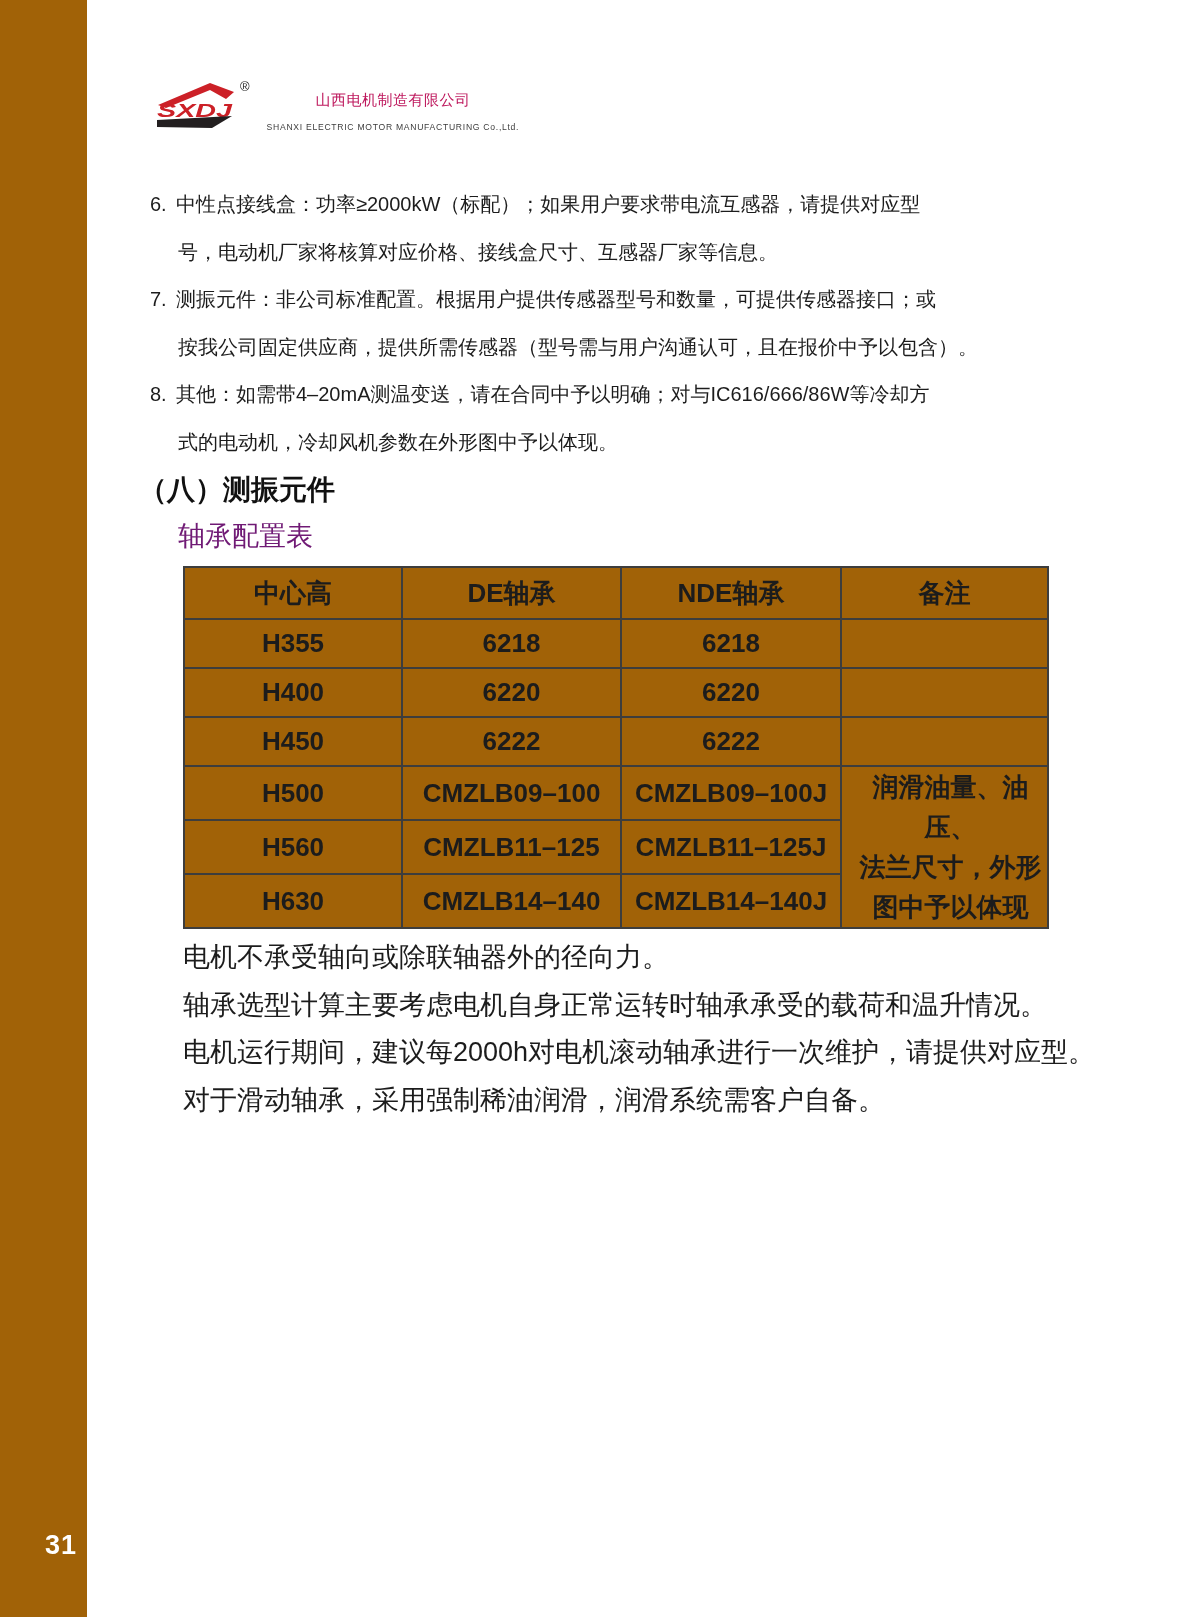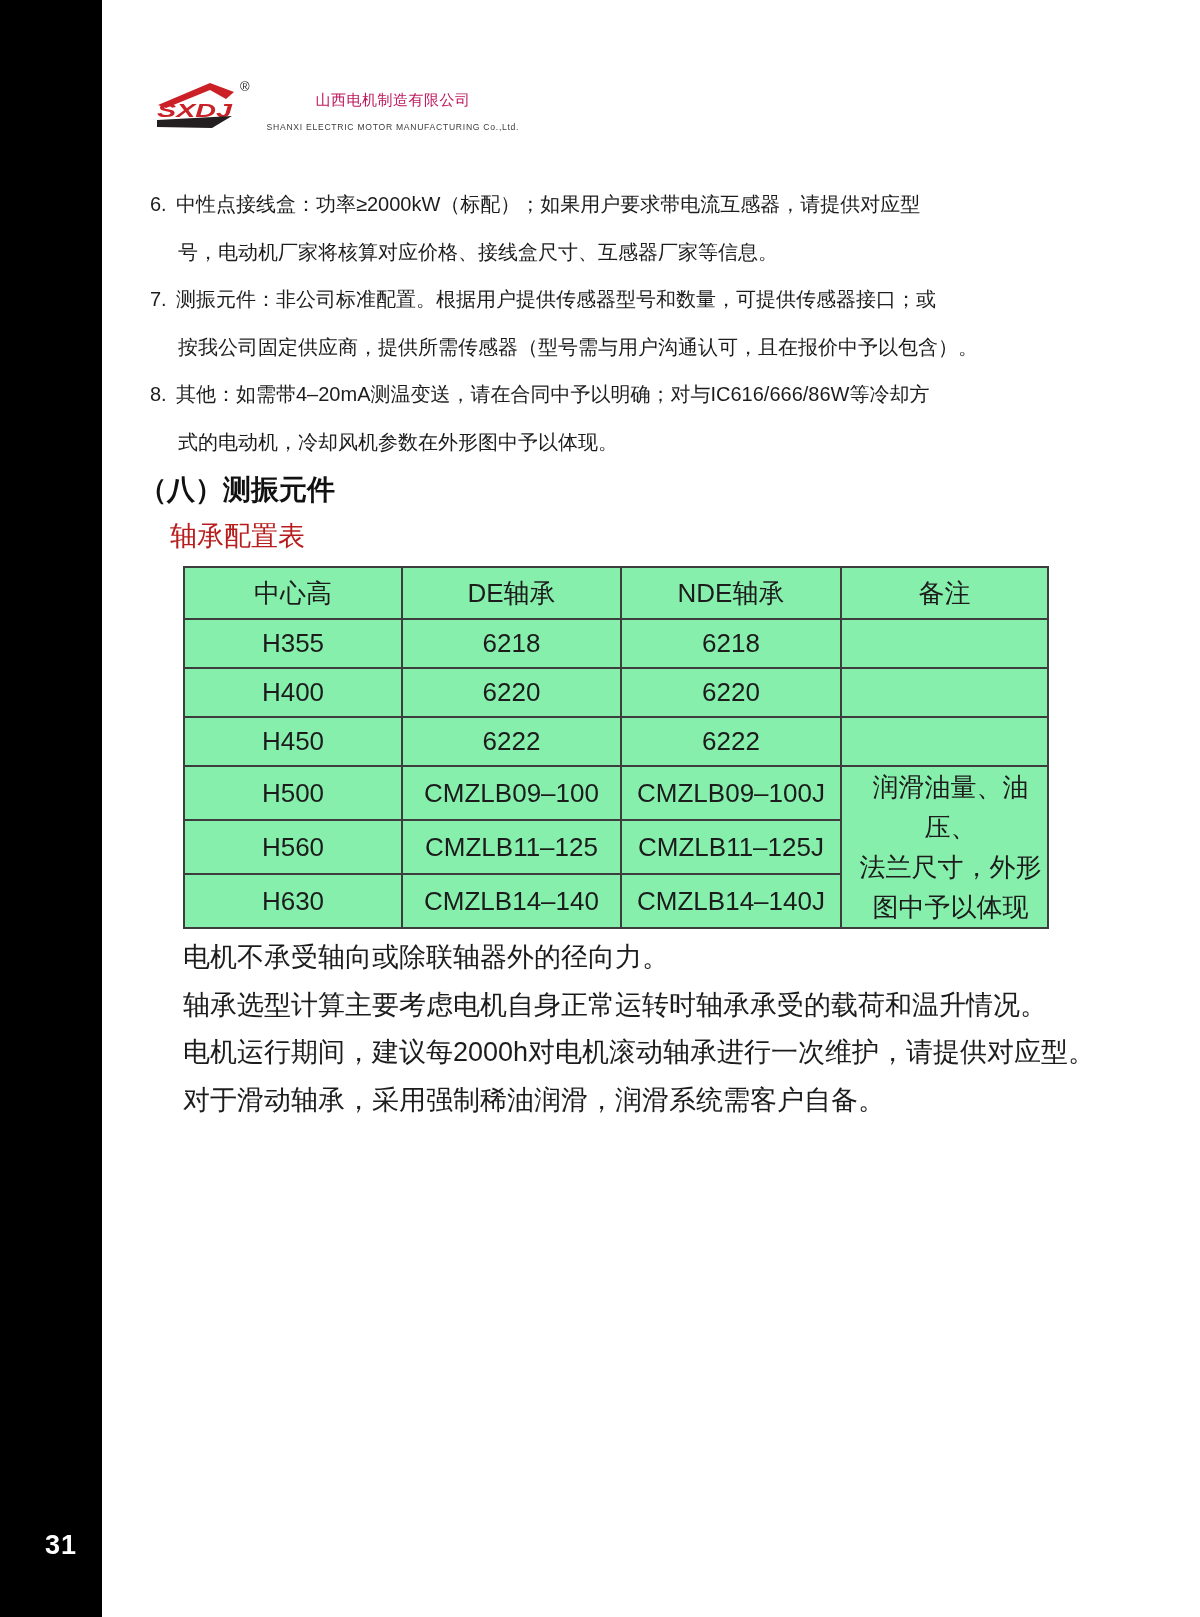--- a/index.html
+++ b/index.html
@@ -1,41 +1,41 @@
 <!DOCTYPE html>
 <html><head>
 <meta charset="utf-8">
 <style>
   html,body { margin:0; padding:0; background:#ffffff; }
   body { font-family:"Liberation Sans","DejaVu Sans",sans-serif; }
   .page { position:relative; width:1200px; height:1617px; background:#ffffff; overflow:hidden; }
 
   
-  .sidebar { position:absolute; left:0; top:0; width:102px; height:1617px; background:#000000; }
+  .sidebar { position:absolute; left:0; top:0; width:87px; height:1617px; background:#a16207; }
   .pagenum { position:absolute; left:45px; top:1530px; font-size:27px; font-weight:bold; color:#ffffff; letter-spacing:1px; }
 
   
   .header { position:absolute; left:157px; top:80px; display:flex; align-items:flex-start; }
   .emblem { width:80px; height:46px; display:block; margin-top:2px; }
   .reg { font-size:13px; color:#222222; margin:0 5px 0 3px; line-height:1; }
   .names { margin-left:12px; padding-top:11px; }
   .zh { font-size:15px; color:#be185d; letter-spacing:0.5px; font-weight:500; white-space:nowrap;text-align:center; }
   .en { font-size:8.6px; color:#3c3c3c; letter-spacing:0.72px; margin-top:12px; white-space:nowrap; }
 
   
   .list { position:absolute; left:150px; top:181px; width:950px; font-size:20px; line-height:47.5px; color:#1c1c1c; }
   .list .num { display:inline-block; width:26px; }
   .list .cont { padding-left:28px; }
 
   .heading { position:absolute; left:139px; top:466px; font-size:28px; font-weight:bold; line-height:47.5px; color:#111111; }
-  .caption { position:absolute; left:170px; top:513px; font-size:27px; line-height:47.5px; color:#b91c1c; }
+  .caption { position:absolute; left:178px; top:513px; font-size:27px; line-height:47.5px; color:#701a75; }
 
   
   .btable { position:absolute; left:183px; top:566px; border-collapse:collapse; font-size:26px; color:#1c1c1c; table-layout:fixed; }
-  .btable th, .btable td { border:2px solid #3d3d3d; text-align:center; font-weight:normal; padding:0; background:#86efac; }
+  .btable th, .btable td { border:2px solid #3d3d3d; text-align:center; font-weight:bold; padding:0; background:#a16207; }
   .btable th { height:50px; }
   .btable td { height:47px; }
   .remark-merged { text-align:left; padding-left:12px !important; white-space:pre-line; line-height:40px; vertical-align:middle; }
 
   
   .paras { position:absolute; left:183px; top:934px; font-size:27px; color:#1c1c1c; }
   .paras p { margin:0; line-height:47.6px; }
 </style>
 </head>
 <body>

